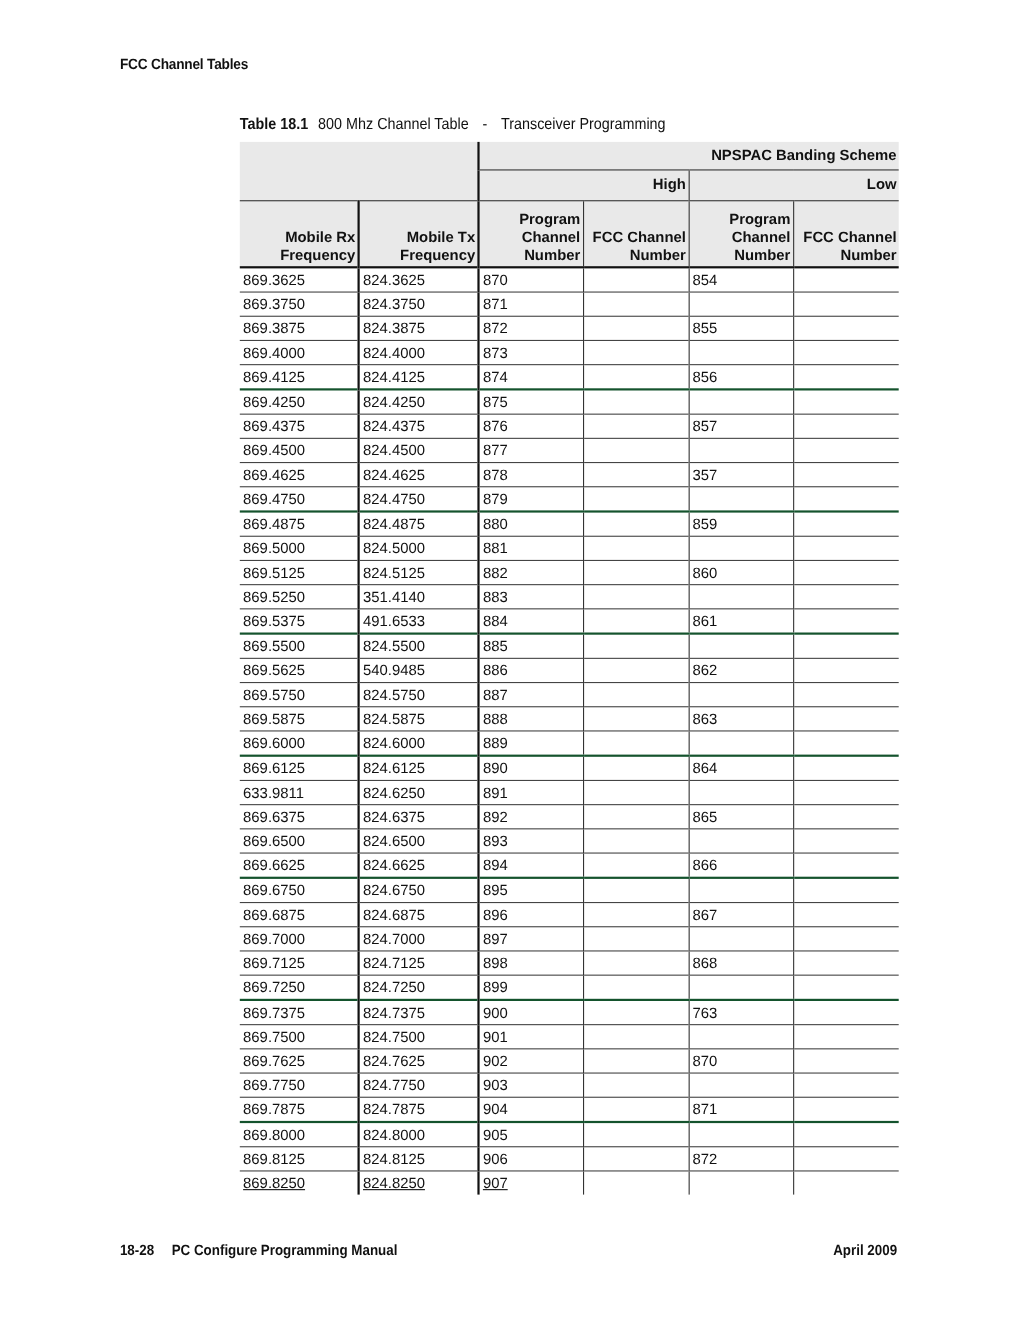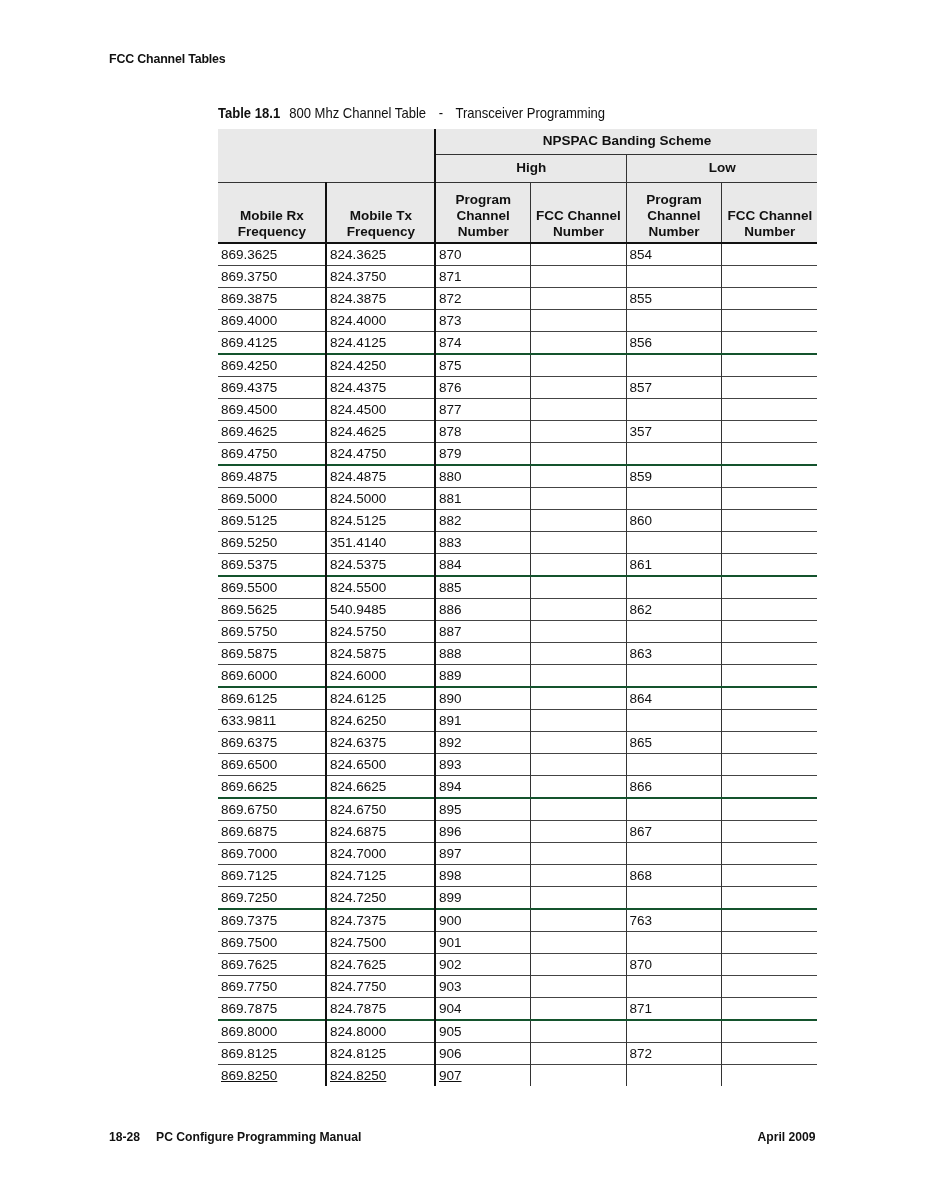--- a/index.html
+++ b/index.html
@@ -3,21 +3,21 @@
 <meta charset="utf-8">
 <style>
   html, body { margin: 0; padding: 0; background: #ffffff; }
   body { width: 926px; height: 1198px; position: relative; font-family: "Liberation Sans", sans-serif; color: #111; }
   .section-header { position: absolute; left: 109px; top: 51px; font-size: 13.5px; font-weight: bold; transform: scaleX(0.92); transform-origin: left; letter-spacing: -0.2px; }
   .table-caption { position: absolute; left: 218px; top: 105px; font-size: 14.5px; transform: scaleX(0.9); transform-origin: left; white-space: nowrap; }
   .table-caption .num { font-weight: bold; margin-right: 6px; }
   .table-caption .sep { margin: 0 10px; }
   table { position: absolute; left: 218px; top: 129px; border-collapse: collapse; font-size: 13.5px; table-layout: fixed; width: 599px; }
   col.c1 { width: 108px; } col.c2 { width: 109px; } col.c3 { width: 95px; } col.c4 { width: 96px; } col.c5 { width: 95px; } col.c6 { width: 96px; }
-  th { background: #e9e9e9; text-align: center; font-weight: bold; vertical-align: bottom; padding: 1px 2px 2px 3px; line-height: 16px; }
+  th { background: #e9e9e9; text-align: right; font-weight: bold; vertical-align: bottom; padding: 1px 2px 2px 3px; line-height: 16px; }
   th.top { height: 22px; vertical-align: middle; }
   th.mid { height: 24px; vertical-align: middle; border-top: 1px solid #333; }
   th.colh { height: 56px; border-top: 1px solid #333; }
   td { height: 21px; padding: 0 3px; line-height: 21px; border-top: 1px solid #444; white-space: nowrap; }
   td.thick-top { border-top: 2px solid #14532d; }
   tr.first td { border-top: 2px solid #111; }
   .bl { border-left: 1px solid #333; }
   .blt { border-left: 2px solid #111; }
   tr.last td { border-bottom: none; text-decoration: underline; }
   .footer-left { position: absolute; left: 109px; top: 1129px; font-size: 13.5px; font-weight: bold; transform: scaleX(0.9); transform-origin: left; white-space: nowrap; }
@@ -171,21 +171,21 @@
       <tr>
         <td class="">869.5250</td>
         <td class="blt">351.4140</td>
         <td class="blt">883</td>
         <td class="bl"></td>
         <td class="bl"></td>
         <td class="bl"></td>
       </tr>
       <tr>
         <td class="">869.5375</td>
-        <td class="blt">824.5375</td>
+        <td class="blt">491.6533</td>
         <td class="blt">884</td>
         <td class="bl"></td>
         <td class="bl">861</td>
         <td class="bl"></td>
       </tr>
       <tr>
         <td class="thick-top">869.5500</td>
         <td class="blt thick-top">824.5500</td>
         <td class="blt thick-top">885</td>
         <td class="bl thick-top"></td>

